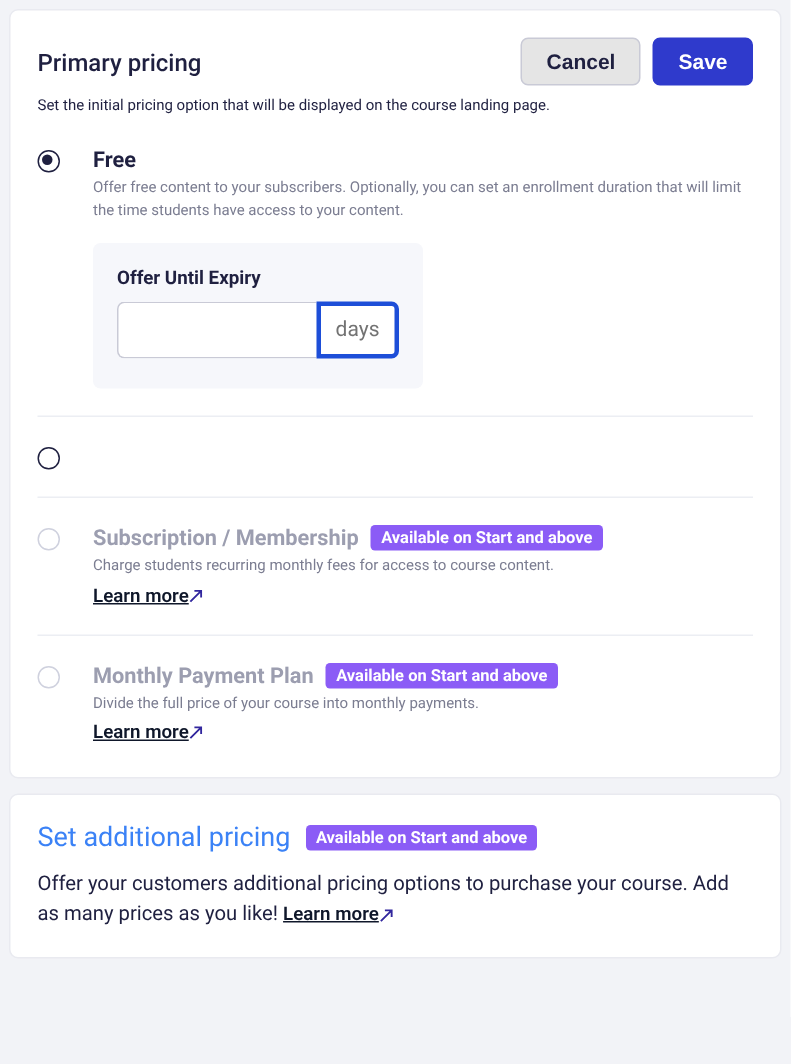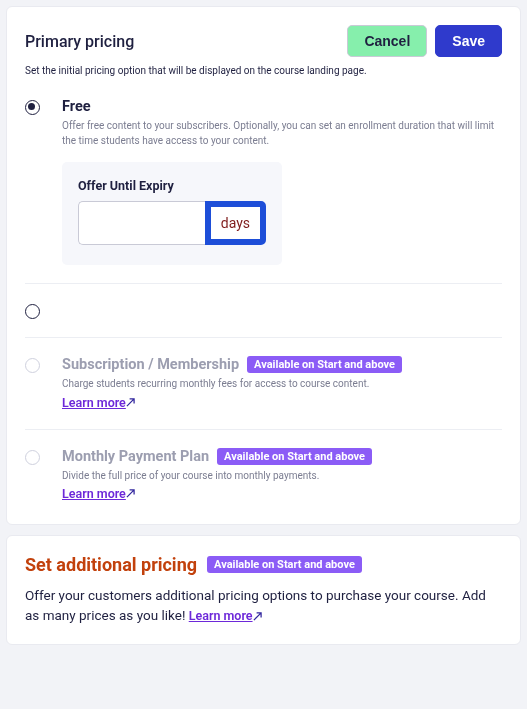--- a/index.html
+++ b/index.html
@@ -32,21 +32,21 @@
   }
   .btn-row { display: flex; gap: 8px; }
   .btn {
     font-size: 14px;
     font-weight: 600;
     padding: 7px 16px;
     border-radius: 5px;
     cursor: pointer;
   }
   .btn-secondary {
-    background: #86efac;
+    background: #e5e5e5;
     border: 1px solid #c9cad6;
     color: #1f2040;
   }
   .btn-primary {
     background: #2f3acc;
     border: 1px solid #2f3acc;
     color: #fff;
   }
   .subtitle {
     font-size: 10px;
@@ -106,21 +106,21 @@
   .badge {
     display: inline-block;
     background: #8b5cf6;
     color: #fff;
     font-size: 11px;
     font-weight: 700;
     padding: 2px 7px;
     border-radius: 3px;
   }
   .learn-more {
-    color: #6d28d9;
+    color: #0f172a;
     font-size: 12.5px;
     font-weight: 600;
     text-decoration: underline;
     cursor: pointer;
     display: inline-flex;
     align-items: center;
     gap: 0;
   }
   .learn-more svg { width: 9px; height: 9px; }
   .expiry-box {
@@ -141,46 +141,46 @@
     flex: 1;
     min-width: 0;
     border: 1px solid #c9cad6;
     border-right: none;
     border-radius: 5px 0 0 5px;
     padding: 8px 10px;
     font-size: 14px;
     background: #fff;
   }
   .expiry-suffix {
-    border: 6px solid #1d4ed8;
+    border: 3px solid #1d4ed8;
     border-radius: 0 5px 5px 0;
     padding: 8px 10px;
     font-size: 14px;
-    color: #7f1d1d;
+    color: #737373;
     background: #fff;
   }
   .expiry-hint {
     font-size: 12px;
     color: #7b7d91;
     margin: 10px 0 0 0;
     line-height: 1.4;
   }
   
   .card2-head {
     display: flex;
     align-items: center;
     gap: 10px;
     margin-bottom: 10px;
     flex-wrap: wrap;
   }
   .card2-title {
     font-size: 18px;
-    font-weight: 700;
-    margin: 0;
-    color: #c2410c;
+    font-weight: 400;
+    margin: 0;
+    color: #3b82f6;
   }
   .card2-desc {
     font-size: 13.5px;
     color: #1f2040;
     margin: 0;
     line-height: 1.5;
   }
 </style>
 </head>
 <body>

